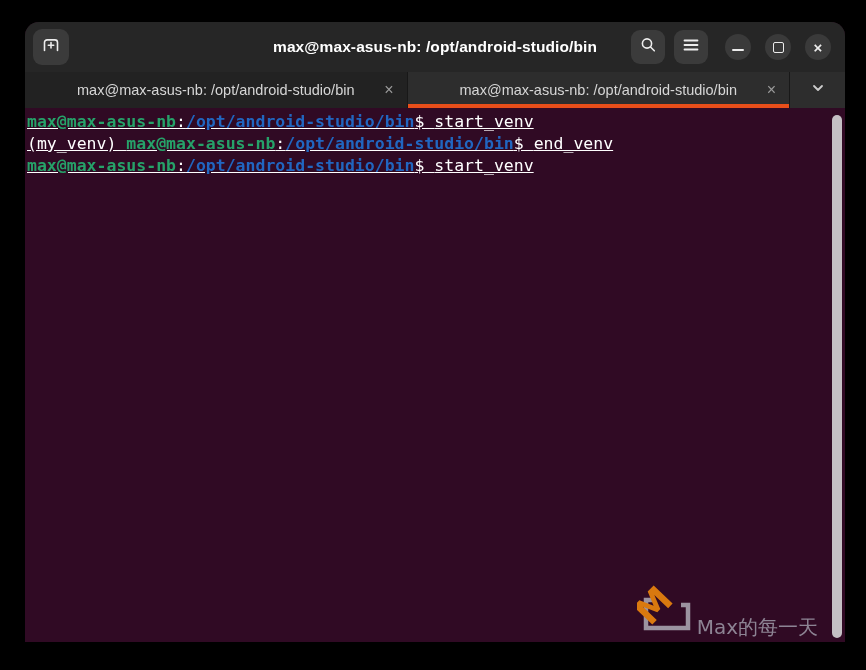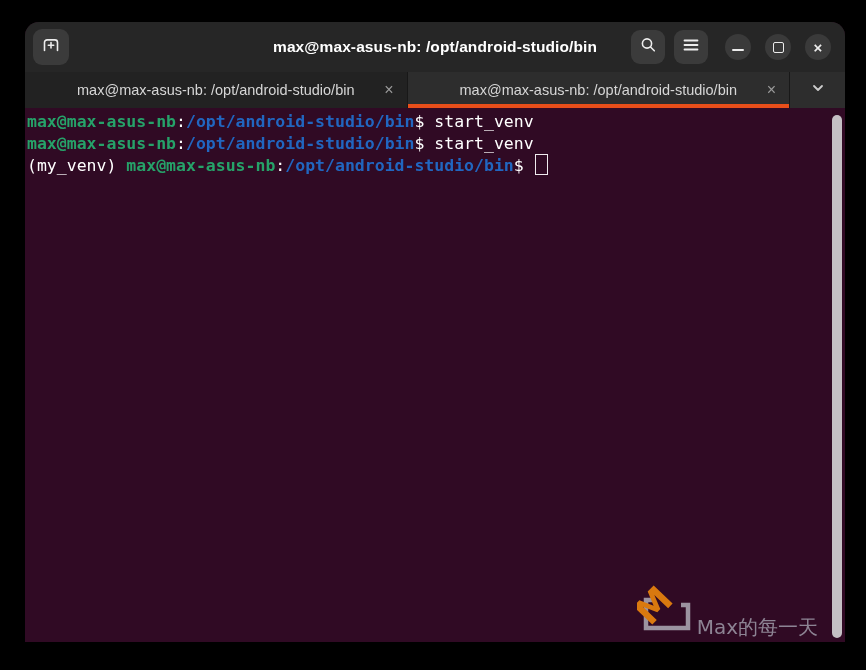--- a/index.html
+++ b/index.html
@@ -48,21 +48,21 @@
     color:#9a9a9a;font-size:16px;line-height:1;cursor:pointer;
   }
   .tab.active{background:#2d2d2d;box-shadow:inset 0 -4px 0 #e84e1a;}
   .chevron-zone{
     width:55px;flex:none;background:#2d2d2d;display:flex;align-items:center;justify-content:center;cursor:pointer;
   }
   
   .terminal{
     flex:1;position:relative;background:#300a24;
     font-family:"DejaVu Sans Mono", monospace;font-size:16.5px;line-height:22px;
-    padding:3px 0 0 2px;color:#ffffff;cursor:text;
+    padding:3px 0 0 2px;color:#ffffff;cursor:text;text-decoration:underline;
   }
   .tline{white-space:pre;}
   .u{color:#26a269;font-weight:bold;}
   .p{color:#2166c0;font-weight:bold;}
   .cursor{
     display:inline-block;width:11px;height:19px;border:1.5px solid #efeaee;
     vertical-align:middle;transform:translateY(-2px);margin-left:1px;
   }
   .scrollbar{
     position:absolute;right:3px;top:7px;bottom:4px;width:10px;border-radius:6px;
@@ -140,22 +140,22 @@
       <span>
         <svg width="18" height="18" viewBox="0 0 18 18" fill="none" stroke="#cccccc" stroke-width="1.8" stroke-linecap="round" stroke-linejoin="round">
           <path d="M5 7 L9 11 L13 7"></path>
         </svg>
       </span>
     </div>
   </div>
 
   <div class="terminal">
     <div class="tline"><span></span><span class="u">max@max-asus-nb</span><span>:</span><span class="p">/opt/android-studio/bin</span><span>$ </span><span>start_venv</span></div>
+    <div class="tline"><span>(my_venv) </span><span class="u">max@max-asus-nb</span><span>:</span><span class="p">/opt/android-studio/bin</span><span>$ </span><span>end_venv</span></div>
     <div class="tline"><span></span><span class="u">max@max-asus-nb</span><span>:</span><span class="p">/opt/android-studio/bin</span><span>$ </span><span>start_venv</span></div>
-    <div class="tline"><span>(my_venv) </span><span class="u">max@max-asus-nb</span><span>:</span><span class="p">/opt/android-studio/bin</span><span>$ </span><span class="cursor"></span></div>
 
     <div class="scrollbar"></div>
 
     <div class="watermark">
       <span>
         <svg width="58" height="56" viewBox="0 0 58 56">
           <path d="M17 22 H9 V50 H51 V27 H44" fill="none" stroke="#9b93a0" stroke-width="4.5"></path>
           <text x="13" y="49" transform="rotate(-46 13 49)" font-family="'DejaVu Sans', sans-serif" font-size="36" font-weight="bold" fill="#d9790f">M</text>
         </svg>
       </span>

